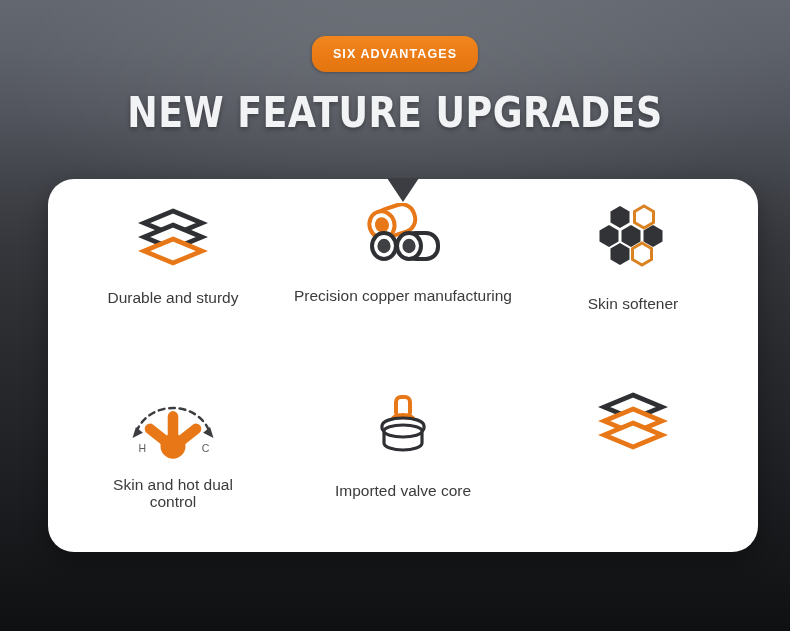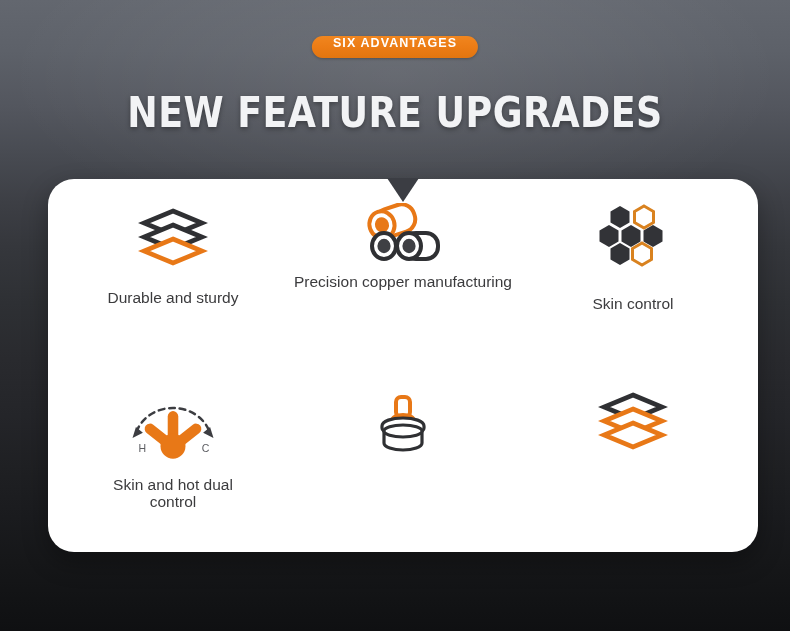--- a/index.html
+++ b/index.html
@@ -49,30 +49,30 @@
     background: radial-gradient(ellipse at 50% 50%, rgba(255,255,255,0.085) 0%, rgba(255,255,255,0.035) 45%, rgba(255,255,255,0) 72%);
     pointer-events: none;
   }
 
   
   .badge {
     position: absolute;
     left: 50%;
     top: 36px;
     transform: translateX(-50%);
-    height: 22px;
+    height: 36px;
     padding: 0 21px;
     border-radius: 14px;
     background: linear-gradient(180deg, #f1861f 0%, #ec7c15 50%, #e2750f 100%);
     color: #ffffff;
     font-size: 12.5px;
     font-weight: bold;
     letter-spacing: 1.1px;
     display: flex;
-    align-items: flex-start;
+    align-items: center;
     justify-content: center;
     box-shadow: 0 1px 3px rgba(0,0,0,0.25);
     z-index: 4;
   }
 
   
   .headline {
     position: absolute;
     left: 0;
     right: 0;
@@ -147,21 +147,21 @@
     font-size: 15.5px;
     line-height: 1.12;
     text-align: center;
     max-width: 230px;
     white-space: pre-line;
   }
 
   
   .cell-1 .cell-label { margin-top: 10px; }
   .cell-2 .icon-box { height: 78px; }
-  .cell-2 .cell-label { margin-top: 0; }
+  .cell-2 .cell-label { margin-top: 14px; }
   .cell-3 .icon-box { height: 80px; }
   .cell-3 .cell-label { margin-top: 20px; }
   .cell-4 .icon-box { height: 88px; }
   .cell-4 .cell-label { margin-top: 6px; }
   .cell-5 .icon-box { height: 80px; }
   .cell-5 .cell-label { margin-top: 20px; }
   .cell-6 .icon-box { height: 78px; }
   .cell-6 .cell-label { margin-top: 18px; }
 
   
@@ -237,21 +237,21 @@
               <use href="#hexshape" x="46" y="22"></use>
               <use href="#hexshape" x="13" y="40"></use>
             </g>
 
             <g fill="none" stroke="#d9821f" stroke-width="3">
               <use href="#hexshape" x="37" y="3"></use>
               <use href="#hexshape" x="35" y="40"></use>
             </g>
           </svg>
         </div>
-        <div class="cell-label">Skin control</div>
+        <div class="cell-label">Skin softener</div>
       </div>
 
       <div class="cell cell-4 row2">
         <div class="icon-box">
           <svg width="100" height="76" viewBox="0 0 100 76">
 
             <path d="M12 44 A40 36 0 0 1 88 44" fill="none" stroke="#3c3d41" stroke-width="2.6" stroke-dasharray="6 5" stroke-linecap="round"></path>
             <path d="M6 49 L13 39 L18 47 Z" fill="#3c3d41" transform="rotate(-18 12 44)"></path>
             <path d="M82 47 L87 39 L94 49 Z" fill="#3c3d41" transform="rotate(18 88 44)"></path>
 
@@ -276,20 +276,21 @@
 
             <rect x="26" y="6" width="14" height="20" rx="5" fill="#ffffff" stroke="#e87817" stroke-width="4"></rect>
             <path d="M22 30 C22 26 27 24 33 24 C39 24 44 26 44 30" fill="#ffffff" stroke="#e87817" stroke-width="4"></path>
 
             <path d="M12 35 C12 30 22 27 33 27 C44 27 54 30 54 35 L54 37 C54 41 44 44 33 44 C22 44 12 41 12 37 Z" fill="#ffffff" stroke="#2f3033" stroke-width="3.2"></path>
 
             <path d="M14 40 L14 52 C14 56 23 59 33 59 C43 59 52 56 52 52 L52 40" fill="#ffffff" stroke="#2f3033" stroke-width="3.2"></path>
             <ellipse cx="33" cy="40" rx="19" ry="6" fill="#ffffff" stroke="#2f3033" stroke-width="3.2"></ellipse>
           </svg>
         </div>
+        <div class="cell-label">Imported valve core</div>
       </div>
 
       <div class="cell cell-6 row2">
         <div class="icon-box">
           <svg width="70" height="58" viewBox="0 0 70 58">
             <g fill="#ffffff" stroke-width="4.6" stroke-linejoin="miter">
               <path d="M35 3 L64 15 L35 27 L6 15 Z" stroke="#2f3033"></path>
               <path d="M35 17 L64 29 L35 41 L6 29 Z" stroke="#e87817"></path>
               <path d="M35 31 L64 43 L35 55 L6 43 Z" stroke="#e87817"></path>
             </g>

